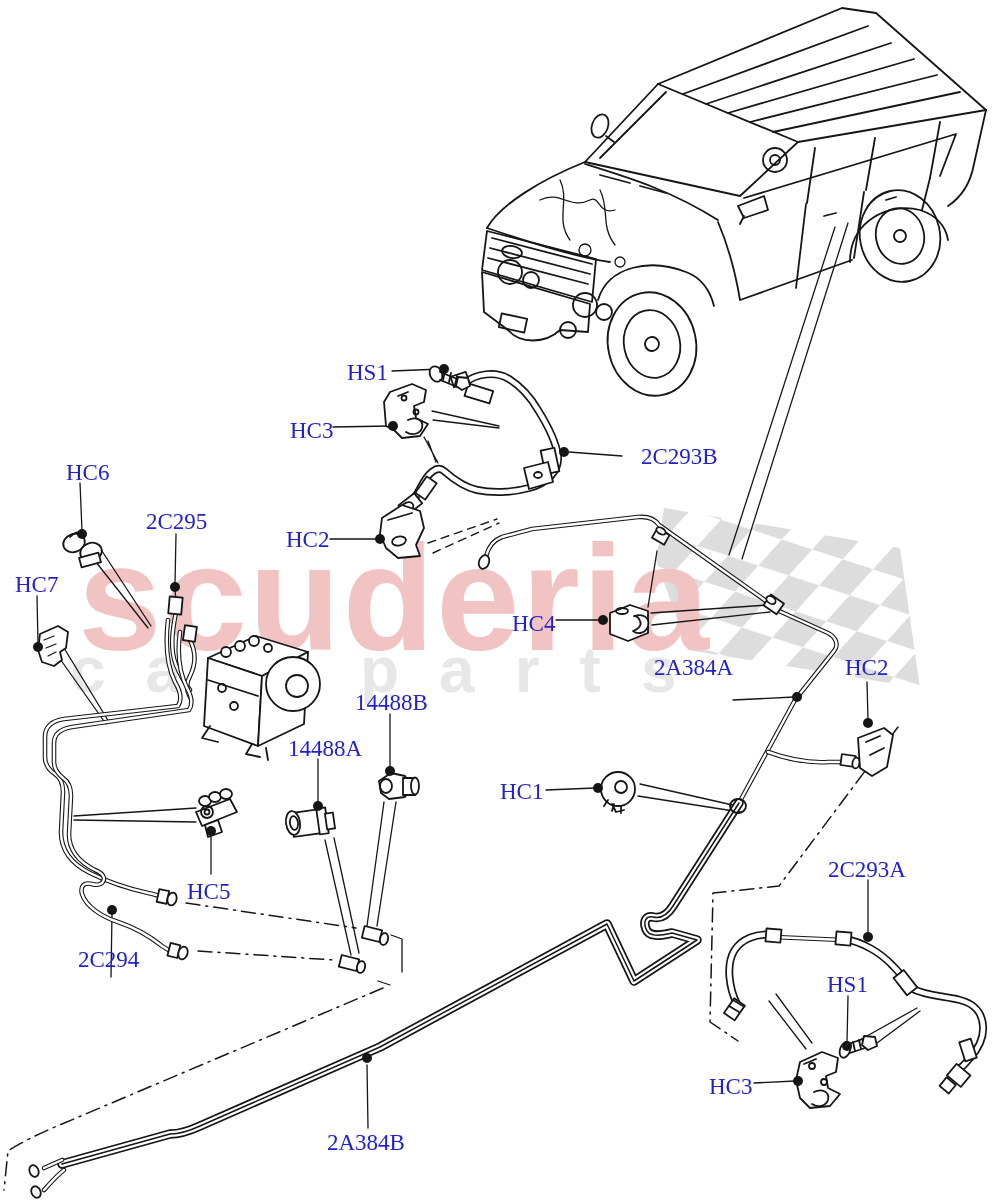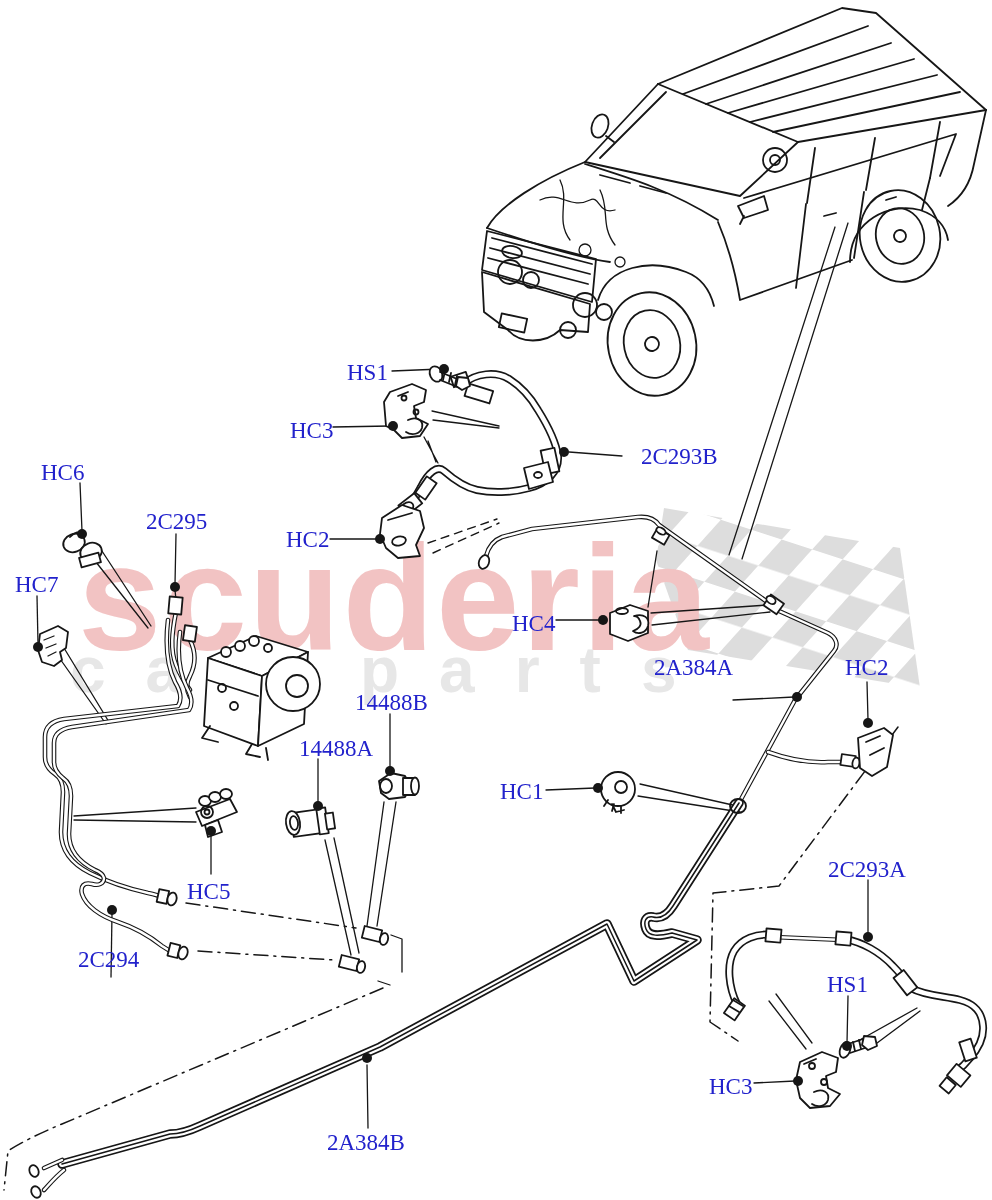--- a/index.html
+++ b/index.html
@@ -361,29 +361,29 @@
         <circle class="dot" cx="868" cy="937" r="5"></circle>
     <circle class="dot" cx="847" cy="1046" r="5"></circle>
         <circle class="dot" cx="798" cy="1081" r="5"></circle>
     <circle class="dot" cx="367" cy="1058" r="5"></circle>
   </g>
 </svg>
 
 <div class="lbl" style="left:347px;top:361px">HS1</div>
 <div class="lbl" style="left:290px;top:419px">HC3</div>
 <div class="lbl" style="left:641px;top:445px">2C293B</div>
-<div class="lbl" style="left:41px;top:461px">HC6</div>
+<div class="lbl" style="left:66px;top:461px">HC6</div>
 <div class="lbl" style="left:146px;top:510px">2C295</div>
 <div class="lbl" style="left:15px;top:573px">HC7</div>
 <div class="lbl" style="left:286px;top:528px">HC2</div>
 <div class="lbl" style="left:512px;top:612px">HC4</div>
 <div class="lbl" style="left:654px;top:656px">2A384A</div>
 <div class="lbl" style="left:845px;top:656px">HC2</div>
 <div class="lbl" style="left:355px;top:691px">14488B</div>
-<div class="lbl" style="left:299px;top:737px">14488A</div>
+<div class="lbl" style="left:288px;top:737px">14488A</div>
 <div class="lbl" style="left:500px;top:780px">HC1</div>
 <div class="lbl" style="left:187px;top:880px">HC5</div>
 <div class="lbl" style="left:78px;top:948px">2C294</div>
 <div class="lbl" style="left:828px;top:858px">2C293A</div>
 <div class="lbl" style="left:827px;top:973px">HS1</div>
 <div class="lbl" style="left:709px;top:1075px">HC3</div>
 <div class="lbl" style="left:327px;top:1131px">2A384B</div>
 
 </div>
 

